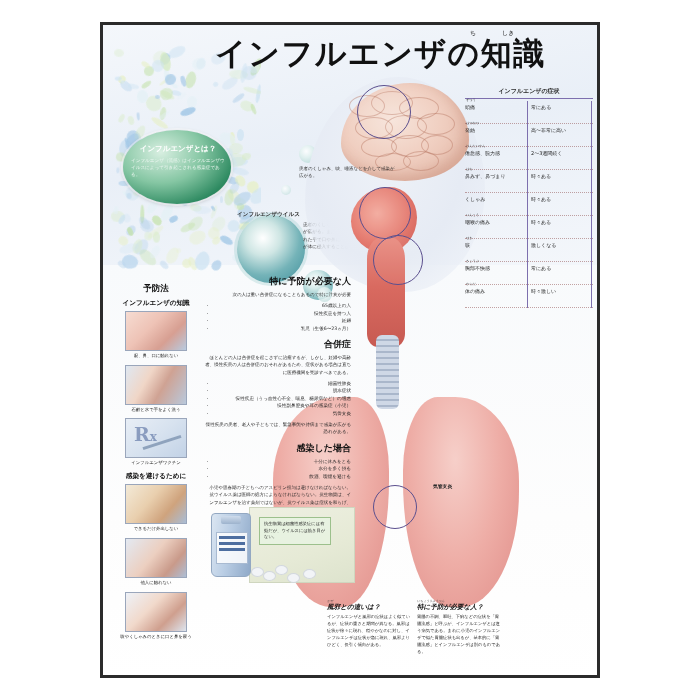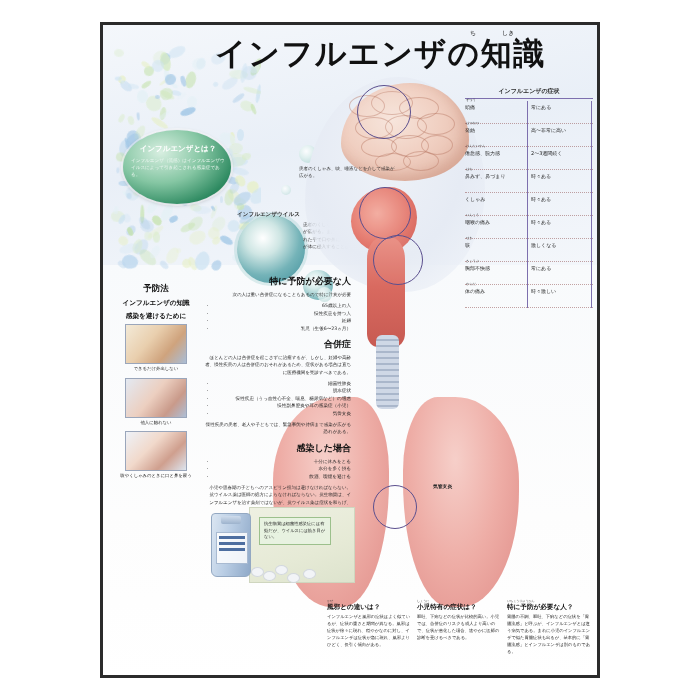--- a/index.html
+++ b/index.html
@@ -247,21 +247,21 @@
     border:1px solid #9cc08c;background:rgba(232,243,226,.85);
     padding:3px 4px;box-sizing:border-box;
   }
   .callout p{margin:0;font-size:4.3px;line-height:1.55;color:#1f1f1f;}
 
   
   .bottom-cols{
     position:absolute;left:224px;top:578px;width:268px;display:flex;gap:6px;
   }
   .bcol{width:84px;}
-  .bh{font-size:6.6px;font-weight:bold;color:#111;margin:0 0 2px 0;position:relative;}
+  .bh{font-size:6.6px;font-weight:bold;color:#111;margin:0 0 2px 0;position:relative;font-style:italic;}
   .bh .rb{position:absolute;top:-4px;left:0;font-size:3px;font-weight:normal;color:#333;}
   .bp{font-size:4.3px;line-height:1.62;color:#1f1f1f;margin:0;}
 
   
   .watermark{
     position:absolute;left:90px;top:372px;
     font-size:46px;font-weight:bold;letter-spacing:-1px;
     color:rgba(55,55,55,.55);
     font-family:"DejaVu Sans","Liberation Sans",sans-serif;
     white-space:nowrap;pointer-events:none;
@@ -530,20 +530,31 @@
             <div class="symp-row">
               <div class="symp-name"><span class="rb">からだ</span><span>体の痛み</span></div>
               <div class="symp-val">時々激しい</div>
             </div>
           </div>
       </div>
 
       <div class="col-left">
         <div class="h-main">予防法</div>
         <div class="h-sub">インフルエンザの知識</div>
+        <div id="leftItems1">
+            <div class="photo ph-a"></div>
+            <div class="cap">眼、鼻、口に触れない</div>
+            <div class="photo ph-b"></div>
+            <div class="cap">石鹸と水で手をよく洗う</div>
+            <div class="photo ph-c">
+              <div class="rx">R<span style="font-size: 12px;">x</span></div>
+              <div class="syringe"></div>
+            </div>
+            <div class="cap">インフルエンザワクチン</div>
+          </div>
         <div class="h-sub">感染を避けるために</div>
         <div id="leftItems2">
             <div class="photo ph-d"></div>
             <div class="cap">できるだけ外出しない</div>
             <div class="photo ph-e"></div>
             <div class="cap">他人に触れない</div>
             <div class="photo ph-f"></div>
             <div class="cap">咳やくしゃみのときに口と鼻を覆う</div>
           </div>
       </div>
@@ -601,24 +612,20 @@
           <p>抗生物質は細菌性感染症には有効だが、ウイルスには効き目がない。</p>
         </div>
       </div>
 
       <div class="bottom-cols" id="bottomCols">
           <div class="bcol">
             <div class="bh"><span class="rb">かぜ</span><span>風邪との違いは？</span></div>
             <p class="bp">インフルエンザと風邪の症状はよく似ているが、症状の重さと期間が異なる。風邪は症状が徐々に現れ、穏やかなのに対し、インフルエンザは症状が急に現れ、風邪よりひどく、長引く傾向がある。</p>
           </div>
           <div class="bcol">
-            <div class="bh"><span class="rb">しょうに</span><span>小児特有の症状は？</span></div>
-            <p class="bp">嘔吐、下痢などの症状が比較的高い。小児では、合併症のリスクも成人より高いので、症状が悪化した場合、速やかに医師の診断を受けるべきである。</p>
-          </div>
-          <div class="bcol">
             <div class="bh"><span class="rb">いちょうりゅうかん</span><span>特に予防が必要な人？</span></div>
             <p class="bp">胃腸の不調、嘔吐、下痢などの症状を「胃腸流感」と呼ぶが、インフルエンザとは違う病気である。まれに小児のインフルエンザで似た胃腸症状も出るが、基本的に「胃腸流感」とインフルエンザは別のものである。</p>
           </div>
         </div>
 
 
     </div>
   </div>
 
 </div>

